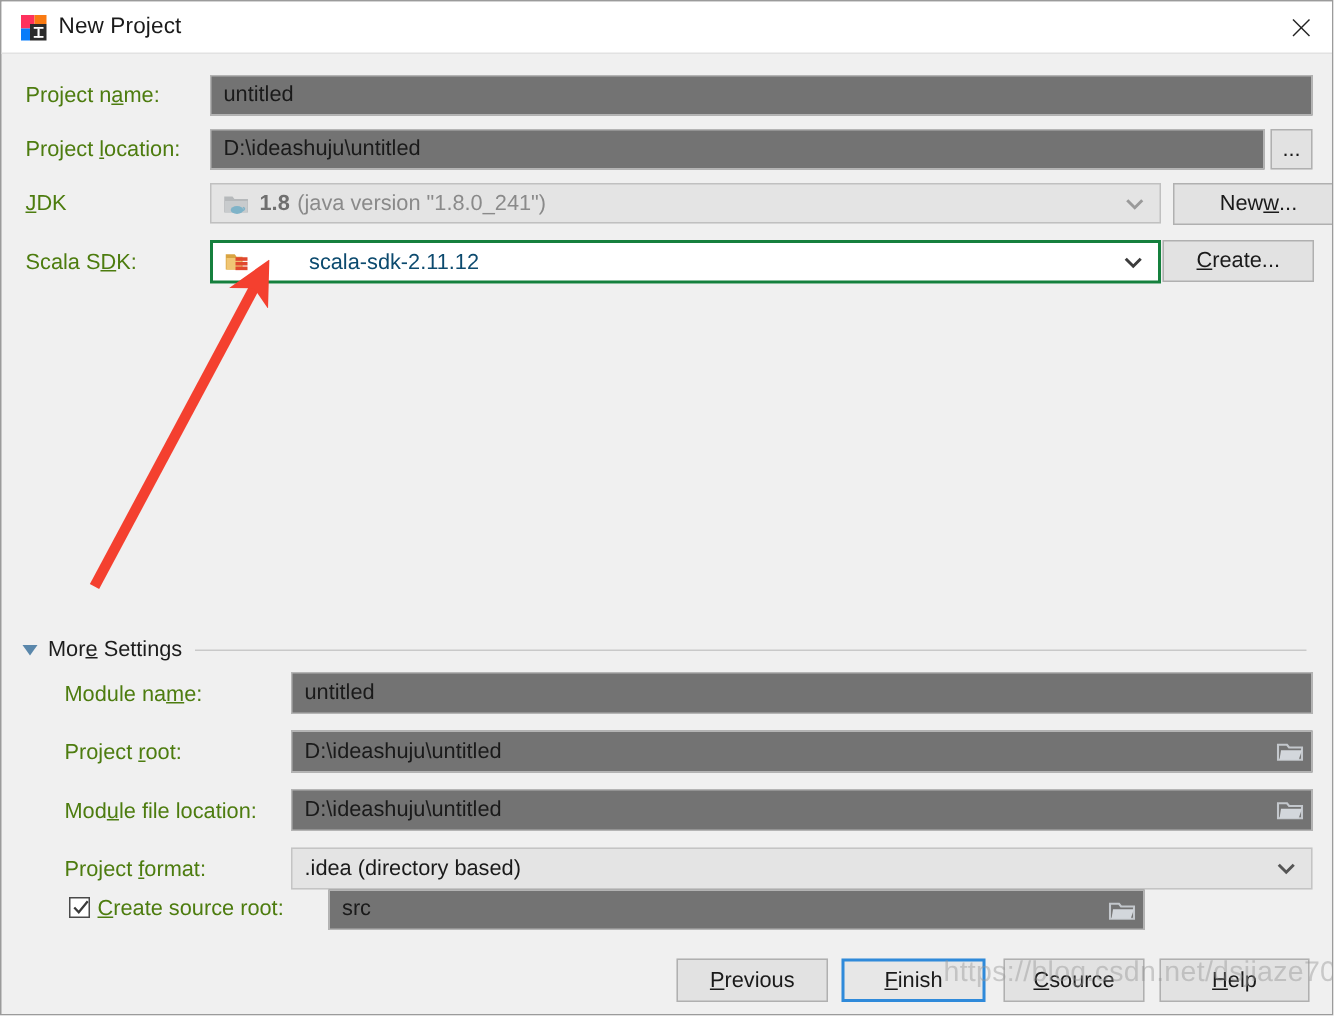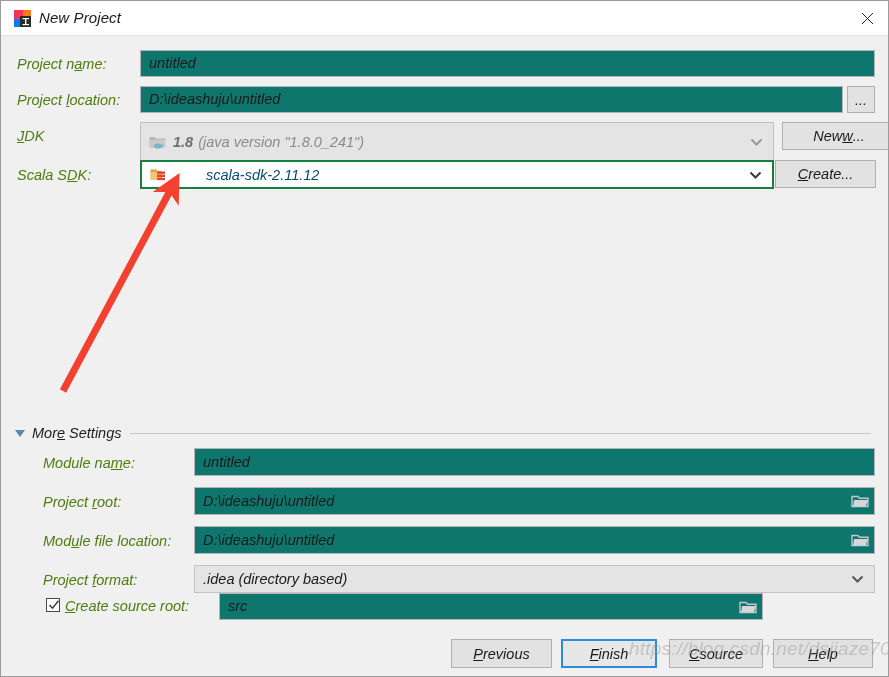--- a/index.html
+++ b/index.html
@@ -11,21 +11,20 @@
     font-family: "Liberation Sans", sans-serif;
   }
   #dialog {
     position: relative;
     width: 889px;
     height: 677px;
     background: #f0f0f0;
     border: 1px solid #9b9b9b;
     box-sizing: border-box;
     overflow: hidden;
-    font-style: italic;
   }
 
   
   #titlebar {
     position: absolute;
     left: 0; top: 0;
     width: 889px;
     height: 35px;
     background: #ffffff;
     border-bottom: 1px solid #e2e2e2;
@@ -58,21 +57,21 @@
   .label {
     position: absolute;
     font-size: 14.5px;
     color: #4d7c0f;
     white-space: nowrap;
   }
   .label u { text-decoration: underline; }
 
   .field {
     position: absolute;
-    background: #0f766e;
+    background: #737373;
     border: 1px solid #b4b4b4;
     box-sizing: border-box;
     display: flex;
     align-items: center;
     padding-left: 8px;
     font-size: 14.5px;
     color: #1a1a1a;
     white-space: nowrap;
     overflow: hidden;
   }
@@ -237,21 +236,21 @@
   <div class="field" style="left:139px; top:85px; width:703px; height:27px;">
     <span class="val">D:\ideashuju\untitled</span>
   </div>
   <div class="btn" style="left:846px; top:85px; width:28px; height:27px;">
     <span>...</span>
   </div>
 
   <div class="label" style="left:16px; top:127px;">
     <u>J</u><span>DK</span>
   </div>
-  <div class="combo disabled" style="left:139px; top:121px; width:634px; height:39px;">
+  <div class="combo disabled" style="left:139px; top:121px; width:634px; height:27px;">
     <span style="display:flex;align-items:center;margin-right:7px;">
       <svg width="17" height="15" viewBox="0 0 17 15">
         <path d="M0.5 3 h5.5 l1.3 1.6 h9 v9 h-15.8 z" fill="#b6b9bb"></path>
         <path d="M1 6 h15 v7.5 h-15 z" fill="#c8cbcd"></path>
         <ellipse cx="9" cy="12" rx="4.2" ry="2.6" fill="#7fb3c8"></ellipse>
         <path d="M13 10.3 q2 .6 0 2.2" fill="none" stroke="#7fb3c8" stroke-width="1"></path>
       </svg>
     </span>
     <span style="font-weight:bold;color:#6f6f6f;margin-right:5px;">1.8</span>
     <span style="color:#8a8a8a;">(java version "1.8.0_241")</span>

